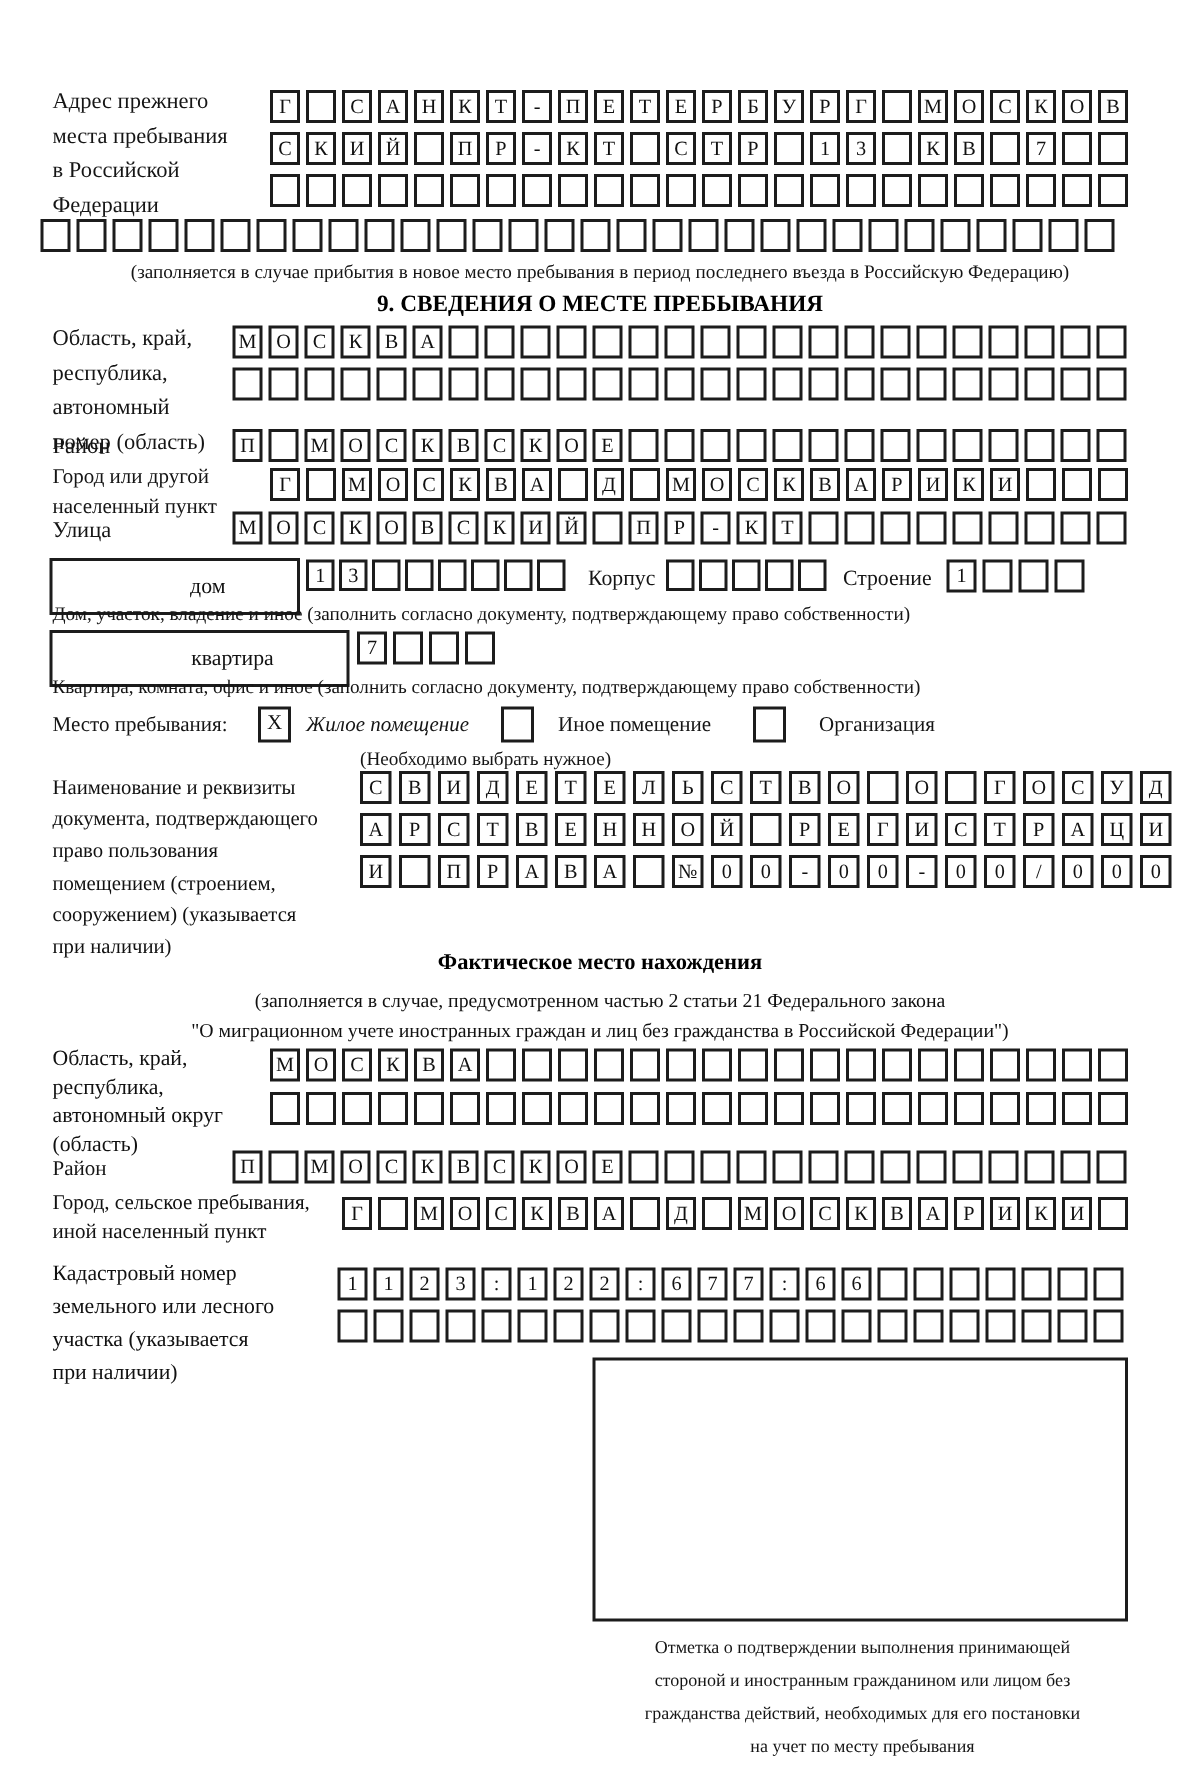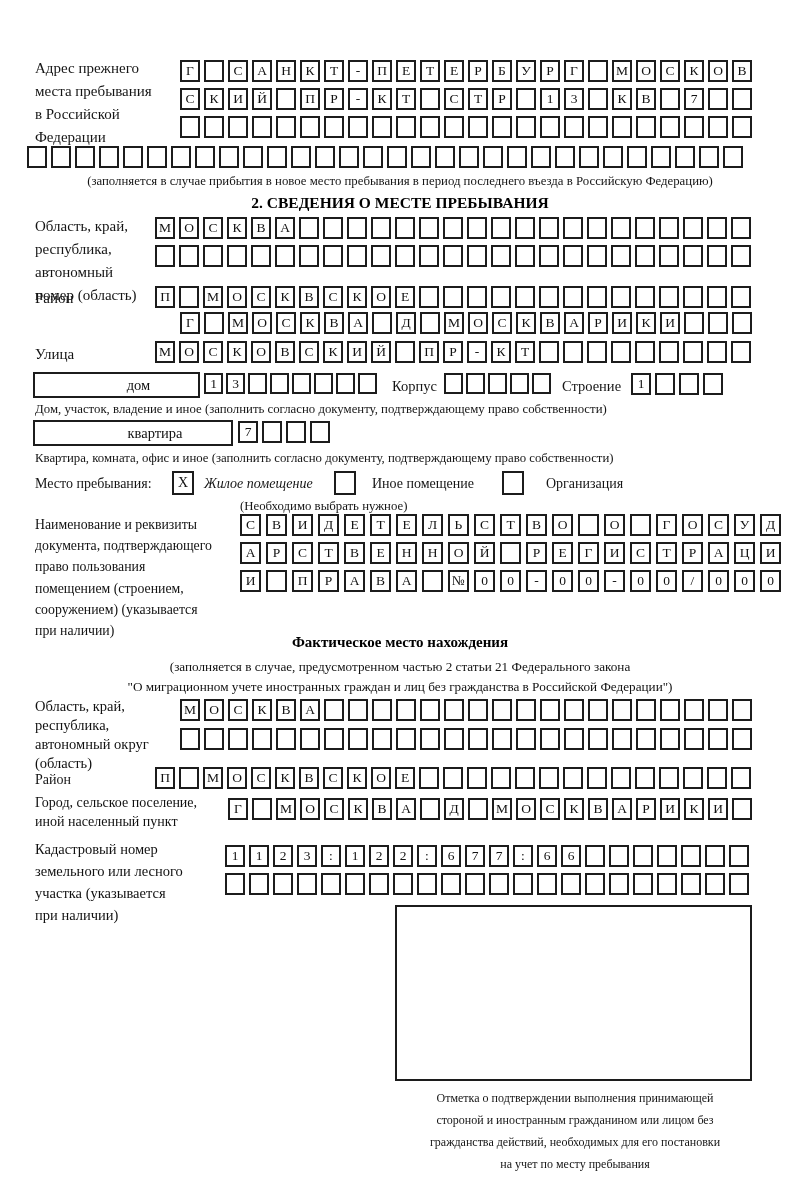--- a/index.html
+++ b/index.html
@@ -17,21 +17,21 @@
   .cell {
     box-sizing:border-box; width:20px; height:22px; border:2px solid #1c1c1c;
     display:flex; align-items:center; justify-content:center;
     font-size:13.5px; font-family:"Liberation Serif", serif; background:#fff;
   }
   .row-doc { gap:5px; }
   .row-doc .cell { width:21px; }
   .row-dom { gap:3px; }
   .row-dom .cell { width:19px; height:21px; }
   .widebox {
-    box-sizing:border-box; border:2px solid #1c1c1c; height:26px;
+    box-sizing:border-box; border:2px solid #1c1c1c; height:38px;
     display:flex; align-items:center; justify-content:center; font-size:14.5px;padding-left:44px;
   }
   .checkbox {
     box-sizing:border-box; width:22px; height:24px; border:2px solid #1c1c1c;
     display:flex; align-items:center; justify-content:center; font-size:14px;
   }
   .stampbox { box-sizing:border-box; border:2px solid #1c1c1c; background:#fff; }
   .cap { font-size:12px; line-height:22px; text-align:center; color:#151515; }
 </style>
 </head>
@@ -151,21 +151,21 @@
       <div class="cell"></div>
       <div class="cell"></div>
       <div class="cell"></div>
       <div class="cell"></div>
       <div class="cell"></div>
       <div class="cell"></div>
       <div class="cell"></div>
     </div>
   <div class="abs center note" style="top:174px;">(заполняется в случае прибытия в новое место пребывания в период последнего въезда в Российскую Федерацию)</div>
 
-  <div class="abs center sec-title" style="top:194px;">2. СВЕДЕНИЯ О МЕСТЕ ПРЕБЫВАНИЯ</div>
+  <div class="abs center sec-title" style="top:194px;">9. СВЕДЕНИЯ О МЕСТЕ ПРЕБЫВАНИЯ</div>
 
   <div class="abs lbl" style="top:215px; left:35px;">
     <div>Область, край,</div>
     <div>республика,</div>
     <div>автономный</div>
     <div>номер (область)</div>
   </div>
   <div class="abs row" style="top:217px; left:155px;">
       <div class="cell">М</div>
       <div class="cell">О</div>
@@ -243,20 +243,24 @@
       <div class="cell"></div>
       <div class="cell"></div>
       <div class="cell"></div>
       <div class="cell"></div>
       <div class="cell"></div>
       <div class="cell"></div>
       <div class="cell"></div>
       <div class="cell"></div>
     </div>
 
+  <div class="abs lbl-sm" style="top:309px; left:35px;">
+    <div>Город или другой</div>
+    <div>населенный пункт</div>
+  </div>
   <div class="abs row" style="top:312px; left:180px;">
       <div class="cell">Г</div>
       <div class="cell"></div>
       <div class="cell">М</div>
       <div class="cell">О</div>
       <div class="cell">С</div>
       <div class="cell">К</div>
       <div class="cell">В</div>
       <div class="cell">А</div>
       <div class="cell"></div>
@@ -516,21 +520,21 @@
       <div class="cell"></div>
       <div class="cell"></div>
       <div class="cell"></div>
       <div class="cell"></div>
       <div class="cell"></div>
       <div class="cell"></div>
       <div class="cell"></div>
     </div>
 
   <div class="abs" style="top:793px; left:35px; font-size:14px; line-height:19px;">
-    <div>Город, сельское поселение,</div>
+    <div>Город, сельское пребывания,</div>
     <div>иной населенный пункт</div>
   </div>
   <div class="abs row" style="top:798px; left:228px;">
       <div class="cell">Г</div>
       <div class="cell"></div>
       <div class="cell">М</div>
       <div class="cell">О</div>
       <div class="cell">С</div>
       <div class="cell">К</div>
       <div class="cell">В</div>

